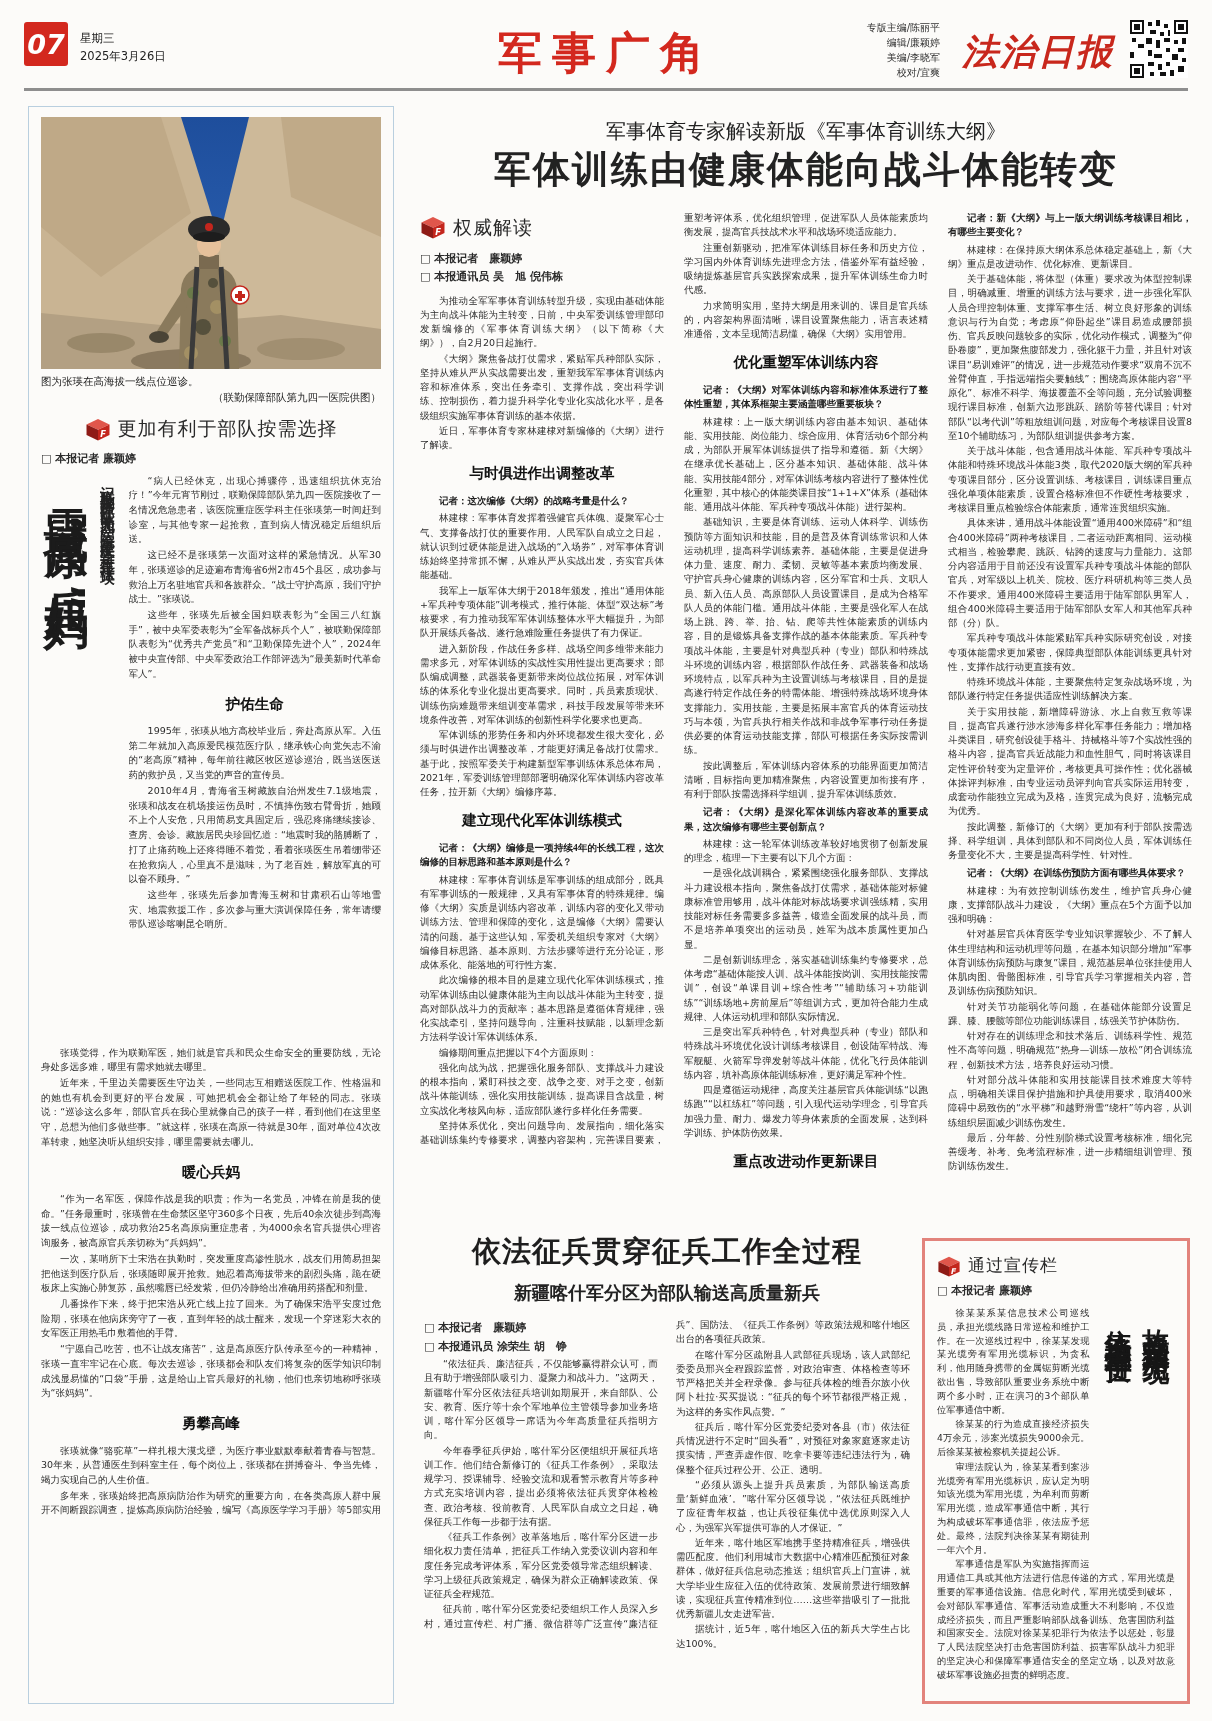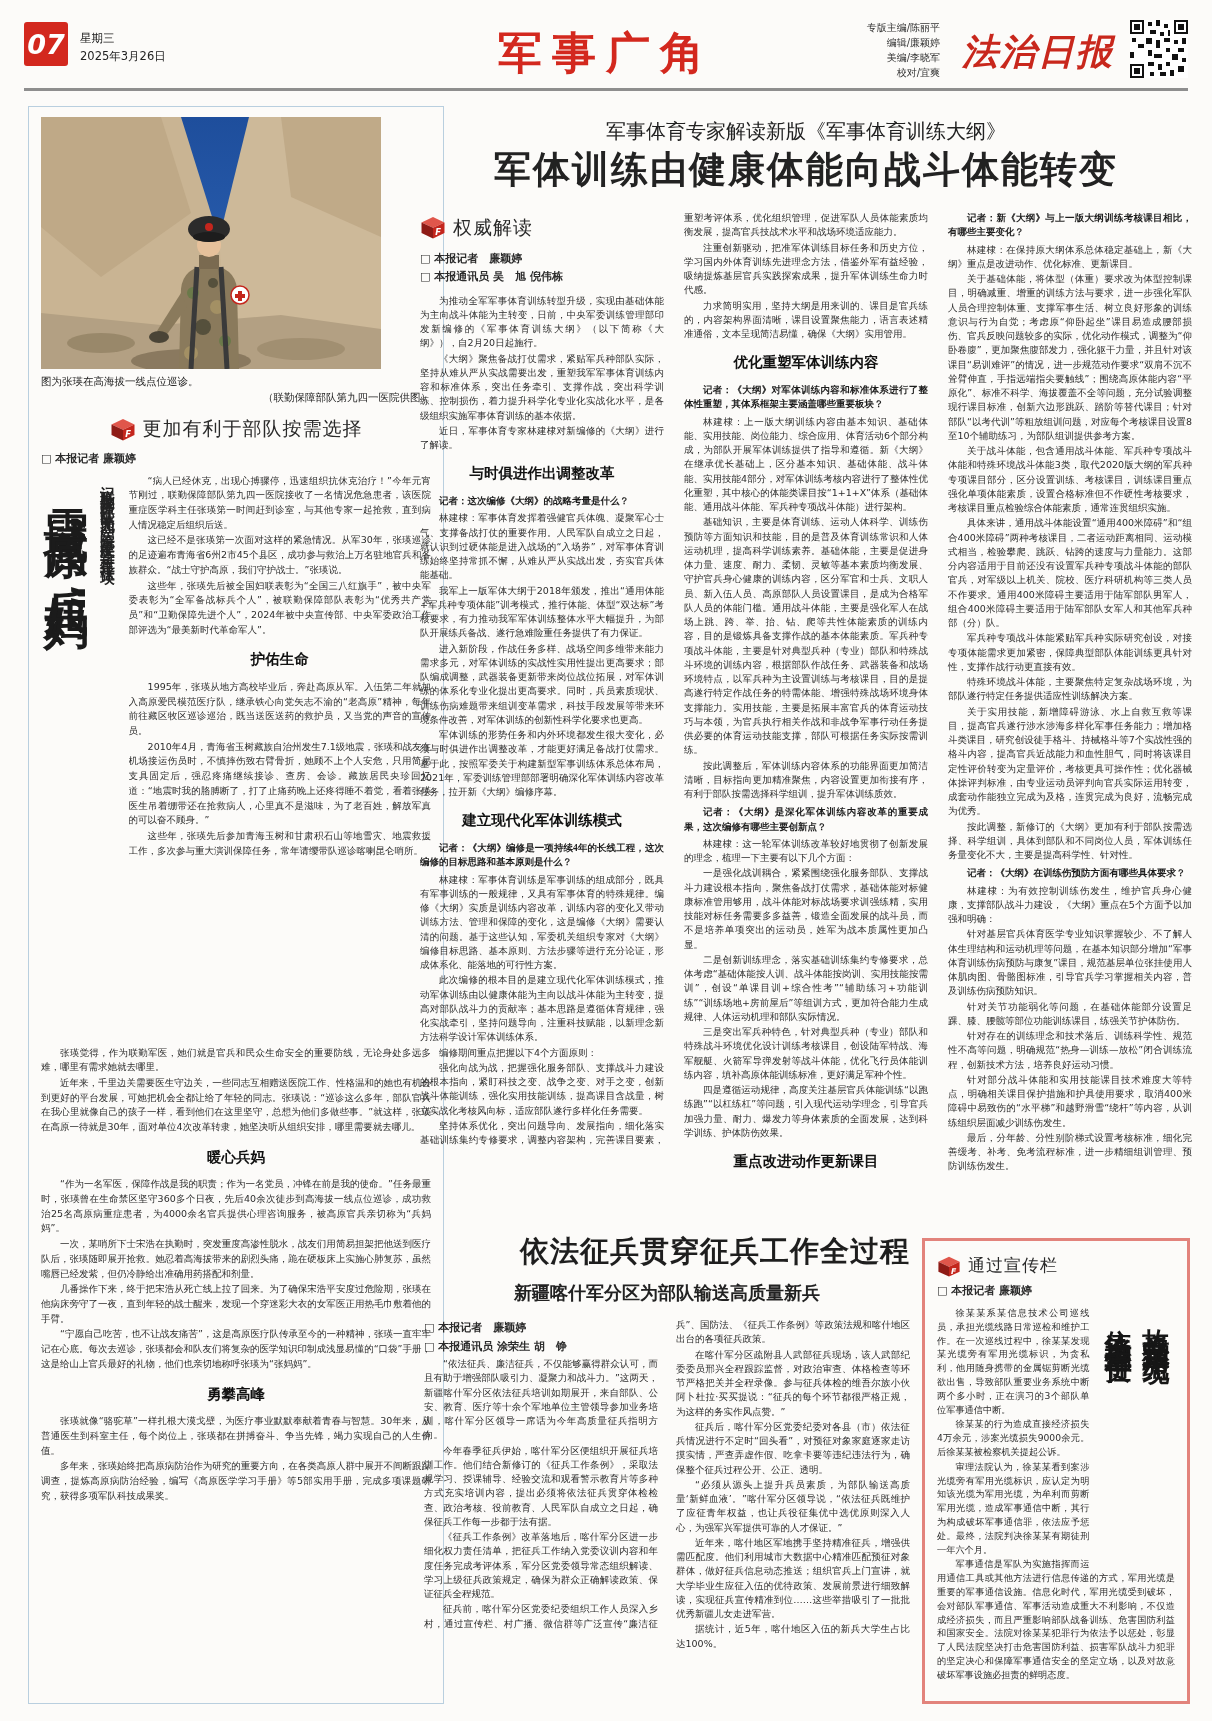--- a/index.html
+++ b/index.html
@@ -22,21 +22,21 @@
   
   .fl-p   { margin:0 0 1px 0; text-indent:2em; }
   .fl-sub { text-align:center; font-weight:bold; font-size:14.5px; color:#111; margin:11px 0 9px; break-inside:avoid; }
   .fl-q   { font-weight:bold; color:#1e1e1e; margin:4px 0 3px; text-indent:2em;font-family:Liberation Serif, serif; }
   .fl-by  { font-weight:bold; font-size:11px; margin:2px 0; text-indent:0; }
   .badge-row { display:flex; align-items:center; gap:7px; margin:2px 0 9px; break-inside:avoid; }
   .badge-row .badge-label { font-size:19px; color:#2a2a2a; letter-spacing:1px; }
   .byline { font-weight:bold; font-size:11px; margin:3px 0 8px; }
 
   
-  .left-col { position:absolute; left:28px; top:106px; width:416px; height:1598px; border:1px solid #b9cfdf;
+  .left-col { position:absolute; left:28px; top:106px; width:366px; height:1598px; border:1px solid #b9cfdf;
               background:#fcfbf9; padding:10px 12px; box-sizing:border-box; overflow:hidden; }
   .photo { display:block; width:340px; height:252px; }
   .caption { font-size:10.5px; color:#222; margin-top:5px; line-height:1.5; }
   .caption .credit { display:block; text-align:right; }
   .left-badge { justify-content:center; margin-top:10px; }
   .left-head-block { display:flex; margin-top:4px; height:566px; overflow:hidden; }
   .vhead { writing-mode:vertical-rl; font-size:44px; font-weight:bold; color:#1b1b1b; letter-spacing:10px;
            line-height:1.15; margin-right:6px; }
   .vsub  { writing-mode:vertical-rl; font-size:14.5px; font-weight:bold; color:#222; letter-spacing:4px; margin-right:12px; }
   .left-intro { flex:1; font-size:9.5px; line-height:1.55; text-align:justify; overflow:hidden; }
@@ -44,21 +44,21 @@
 
   
   .main-art { position:absolute; left:420px; top:118px; width:772px; }
   .kicker { text-align:center; font-size:20px; color:#222; }
   .main-headline { text-align:center; font-size:37px; font-weight:bold; color:#222; letter-spacing:2px; }
   .cols3 { margin-top:16px; column-count:3; column-gap:20px; height:990px; overflow:hidden;
            font-size:9.5px; line-height:1.5; text-align:justify; }
 
   
   .recruit { position:absolute; left:424px; top:1232px; width:486px; }
-  .recruit-headline { text-align:right; font-size:29px; font-weight:bold; color:#1e1e1e; letter-spacing:1px; }
+  .recruit-headline { text-align:center; font-size:29px; font-weight:bold; color:#1e1e1e; letter-spacing:1px; }
   .recruit-deck { text-align:center; font-size:18px; font-weight:bold; color:#222; margin-top:9px; }
   .cols2 { margin-top:13px; column-count:2; column-gap:18px; height:356px; overflow:hidden;
            font-size:9.5px; line-height:1.5; text-align:justify; }
 
   
   .case-box { position:absolute; left:922px; top:1238px; width:268px; height:466px; border:3px solid #e2837c;
               padding:11px 12px; box-sizing:border-box; overflow:hidden; }
   .case-box .badge-row .badge-label { font-size:17px; }
   .case-body { font-size:9.2px; line-height:1.5; text-align:justify; }
   .case-head { float:right; writing-mode:vertical-rl; font-size:27px; font-weight:bold; color:#161616;

